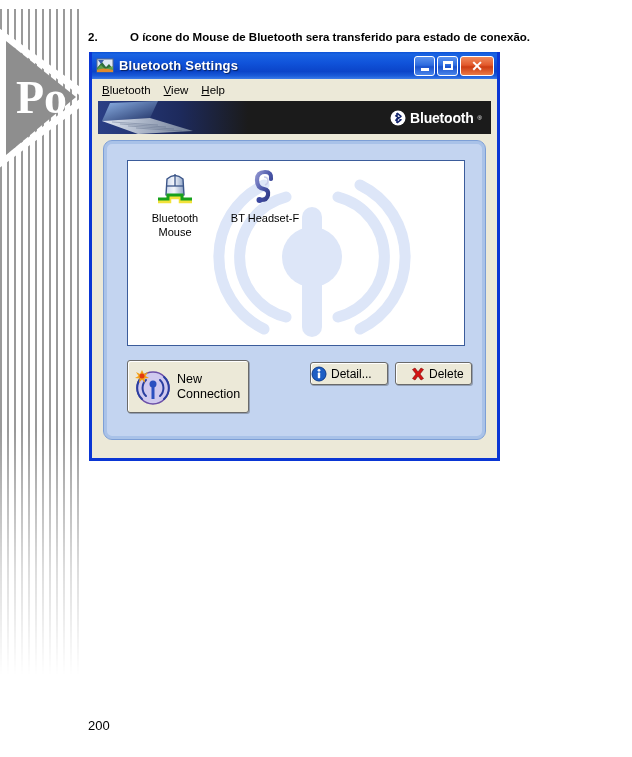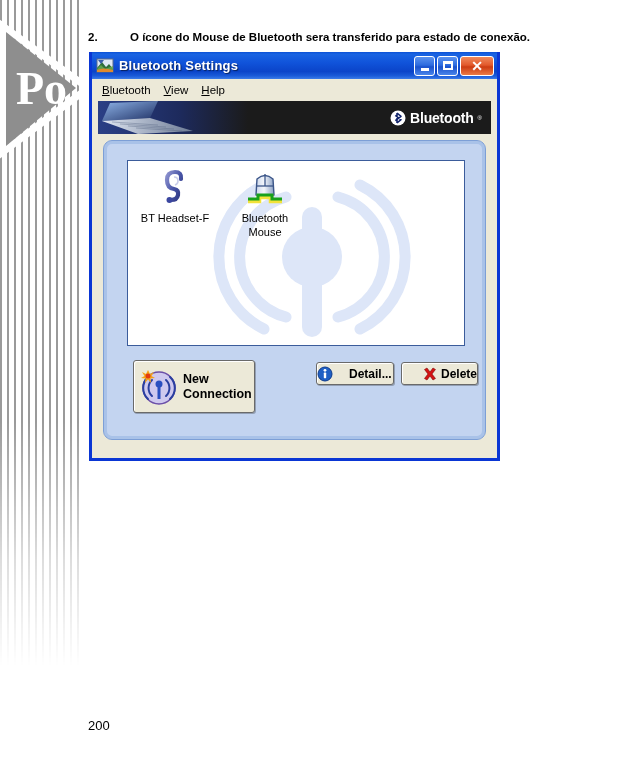--- a/index.html
+++ b/index.html
@@ -12,21 +12,21 @@
     background: #ffffff;
     font-family: "Liberation Sans", sans-serif;
     position: relative;
     overflow: hidden;
   }
 
   
   #page-watermark {
     position: absolute;
     left: 0;
-    top: 0;
+    top: 9px;
     width: 84px;
     height: 680px;
     overflow: hidden;
     pointer-events: none;
     text-decoration: underline;
   }
   #page-watermark .stripes {
     position: absolute;
     left: 0; top: 0;
     width: 92px; height: 680px;
@@ -200,25 +200,24 @@
     font-size: 11px;
     color: #000;
     line-height: 14px;
   }
   .device .dev-icon { height: 40px; display: flex; align-items: flex-end; justify-content: center; }
   .device .dev-label { margin-top: 2px; }
 
   
   .btn-row {
     position: absolute;
-    left: 29px;
+    left: 23px;
     top: 218px;
     width: 338px;
     height: 58px;
-    font-weight: bold;
   }
   .btn {
     background: #ece9d8;
     border: 1px solid #6a6a6a;
     border-radius: 3px;
     box-shadow: inset 1px 1px 0 #ffffff, 1px 1px 0 rgba(0,0,0,0.25);
     box-sizing: border-box;
     display: flex;
     align-items: center;
     font-size: 12px;
@@ -231,27 +230,27 @@
     width: 122px; height: 53px;
     padding-left: 5px;
     gap: 4px;
   }
   #btn-new .lbl { line-height: 15px; text-align: left; font-size: 12.5px; }
   #btn-detail {
     position: absolute;
     left: 183px; top: 3px;
     width: 78px; height: 23px;
     padding-left: 0;
-    gap: 16px;
+    gap: 4px;
   }
   #btn-delete {
     position: absolute;
     left: 268px; top: 3px;
     width: 77px; height: 23px;
-    padding-left: 20px;
+    padding-left: 14px;
     gap: 3px;
   }
 
   
   #page-number {
     position: absolute;
     left: 88px;
     top: 718px;
     font-size: 13px;
     color: #000;
@@ -352,52 +351,52 @@
         </g>
         <circle cx="100" cy="90" r="30" fill="#dde6f8"></circle>
         <rect x="90" y="40" width="20" height="130" rx="10" fill="#dde6f8"></rect>
       </svg>
       <div class="devices">
 
         <div class="device">
           <div class="dev-icon">
             <svg width="40" height="40" viewBox="0 0 40 40">
               <defs>
-                <linearGradient id="hg" x1="0" y1="0" x2="1" y2="1">
-                  <stop offset="0%" stop-color="#8e93cf"></stop>
-                  <stop offset="50%" stop-color="#4a56a8"></stop>
-                  <stop offset="100%" stop-color="#2b3480"></stop>
-                </linearGradient>
-              </defs>
-              <path d="M26 10 Q27 3 20 3 Q12 3 12 11 Q12 19 19 20 Q24 21 23 26 Q22 31 16 31" fill="none" stroke="url(#hg)" stroke-width="4.2" stroke-linecap="round"></path>
-              <circle cx="14.5" cy="31" r="3" fill="#3b47a0"></circle>
-              <path d="M19 8 Q23 8 23 12 Q23 15 20 16" fill="none" stroke="#c9cdea" stroke-width="1.6"></path>
-            </svg>
-          </div>
-          <div class="dev-label">BT Headset-F</div>
-        </div>
-
-        <div class="device">
-          <div class="dev-icon">
-            <svg width="40" height="40" viewBox="0 0 40 40">
-              <defs>
                 <linearGradient id="mg" x1="0" y1="0" x2="1" y2="0">
                   <stop offset="0%" stop-color="#cdd8ec"></stop>
                   <stop offset="45%" stop-color="#f3f6fb"></stop>
                   <stop offset="100%" stop-color="#8aa0c4"></stop>
                 </linearGradient>
               </defs>
               <path d="M12 10 Q20 3 28 10 L29 26 Q20 32 11 26 Z" fill="url(#mg)" stroke="#3c5689" stroke-width="1.4"></path>
               <line x1="20" y1="5" x2="20" y2="17" stroke="#3c5689" stroke-width="1.3"></line>
               <line x1="11.5" y1="17" x2="28.5" y2="17" stroke="#3c5689" stroke-width="1.3"></line>
               <path d="M3 32 L14 32 L14 28 L26 28 L26 32 L37 32" fill="none" stroke="#f2e23a" stroke-width="4.5"></path>
               <path d="M3 30 L13 30 L13 26 L27 26 L27 30 L37 30" fill="none" stroke="#17a11c" stroke-width="3"></path>
             </svg>
           </div>
           <div class="dev-label">Bluetooth Mouse</div>
+        </div>
+
+        <div class="device">
+          <div class="dev-icon">
+            <svg width="40" height="40" viewBox="0 0 40 40">
+              <defs>
+                <linearGradient id="hg" x1="0" y1="0" x2="1" y2="1">
+                  <stop offset="0%" stop-color="#8e93cf"></stop>
+                  <stop offset="50%" stop-color="#4a56a8"></stop>
+                  <stop offset="100%" stop-color="#2b3480"></stop>
+                </linearGradient>
+              </defs>
+              <path d="M26 10 Q27 3 20 3 Q12 3 12 11 Q12 19 19 20 Q24 21 23 26 Q22 31 16 31" fill="none" stroke="url(#hg)" stroke-width="4.2" stroke-linecap="round"></path>
+              <circle cx="14.5" cy="31" r="3" fill="#3b47a0"></circle>
+              <path d="M19 8 Q23 8 23 12 Q23 15 20 16" fill="none" stroke="#c9cdea" stroke-width="1.6"></path>
+            </svg>
+          </div>
+          <div class="dev-label">BT Headset-F</div>
         </div>
 
       </div>
     </div>
 
     <div class="btn-row">
 
       <div class="btn" id="btn-new">
         <svg width="40" height="40" viewBox="0 0 40 40">
           <circle cx="20" cy="21" r="16" fill="#cfc9ef" stroke="#6b4fa8" stroke-width="1.5"></circle>

